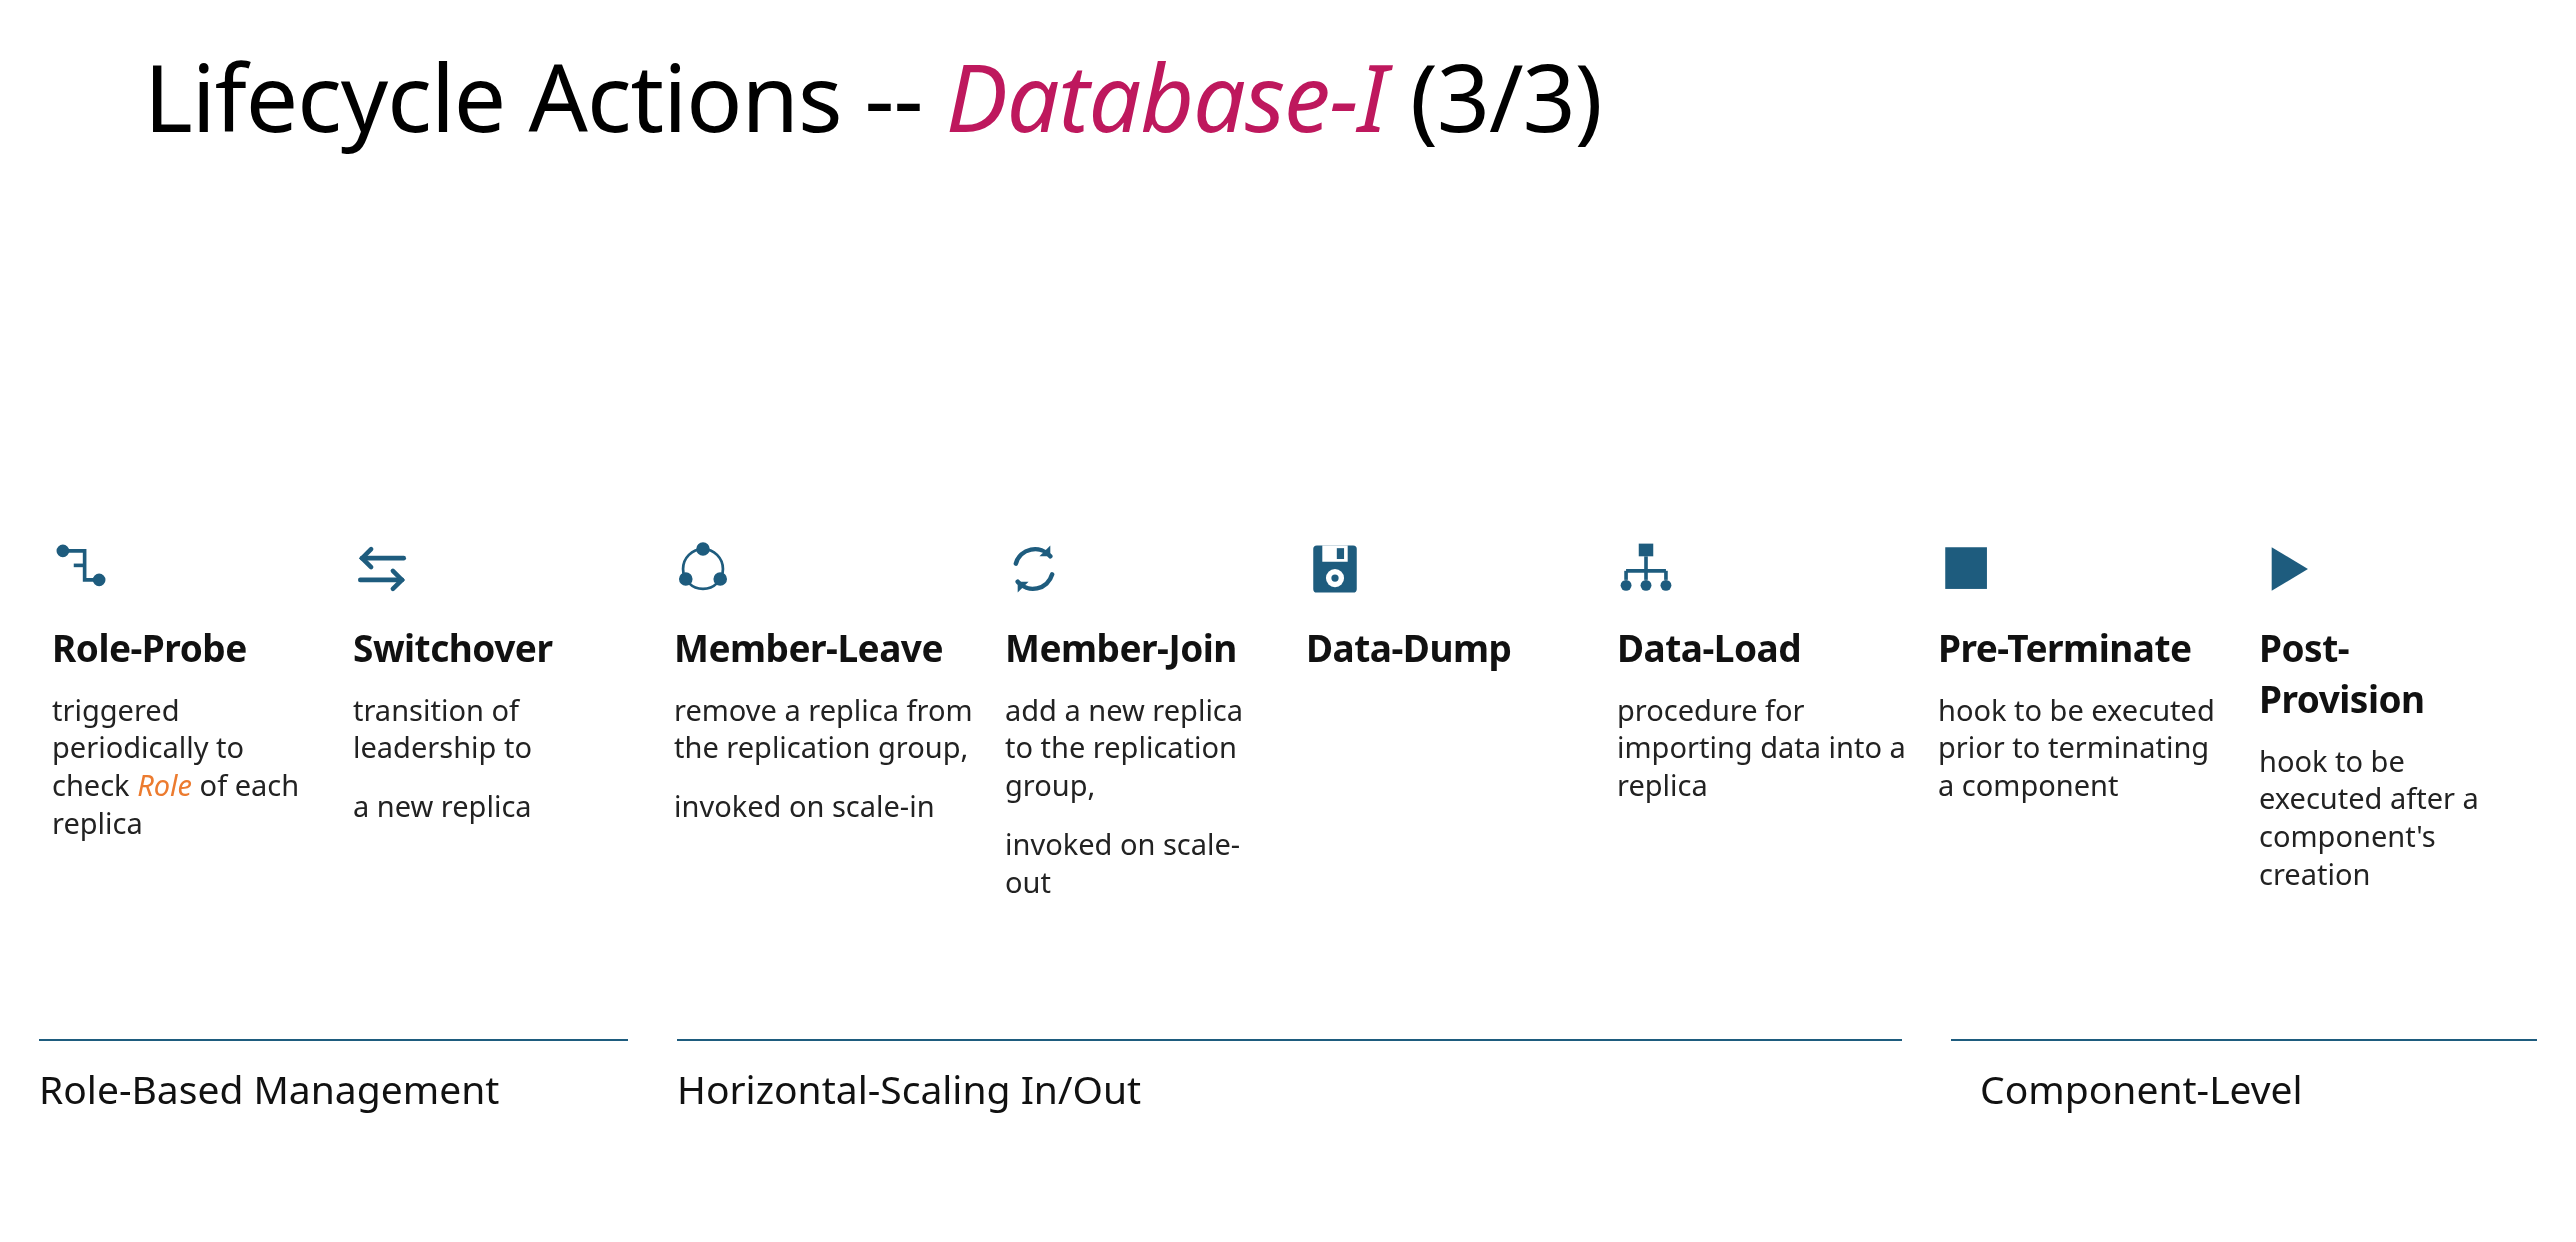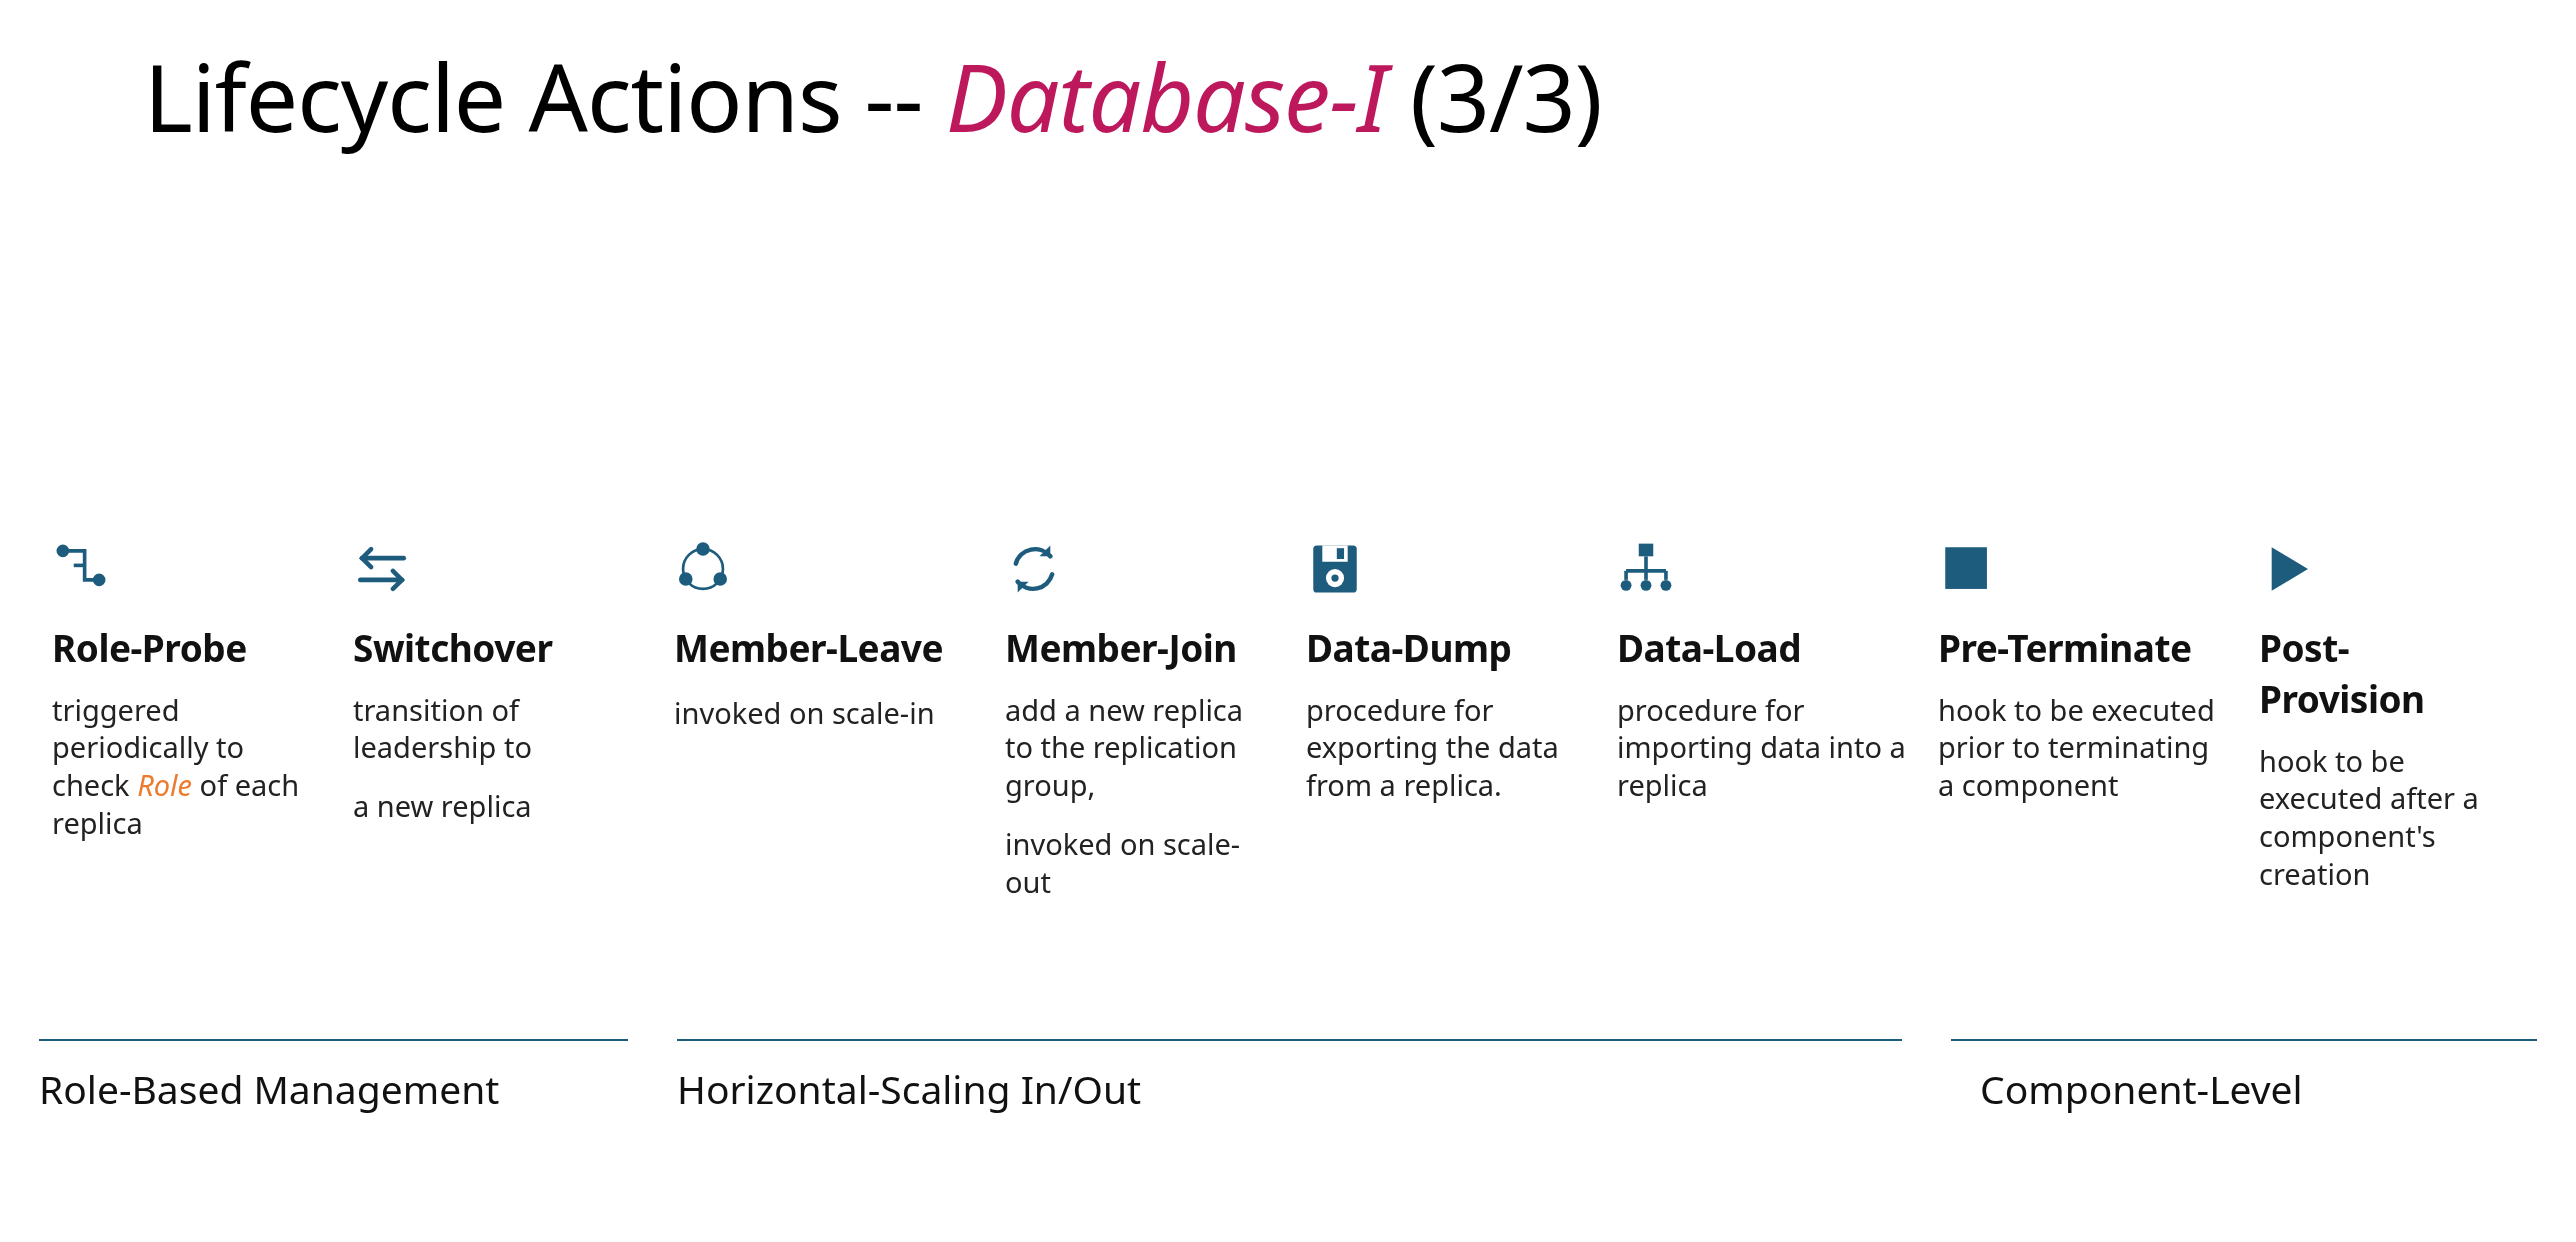--- a/index.html
+++ b/index.html
@@ -145,20 +145,21 @@
     <div class="icon-slot">
       <svg viewBox="0 0 64 64" fill="none" stroke="#1E5C7E" stroke-width="3">
         <circle cx="32" cy="32" r="22"></circle>
         <circle cx="32" cy="10" r="6" fill="#1E5C7E"></circle>
         <circle cx="13" cy="43" r="6" fill="#1E5C7E"></circle>
         <circle cx="51" cy="43" r="6" fill="#1E5C7E"></circle>
       </svg>
     </div>
     <div class="card-title">Member-Leave</div>
     <div class="card-desc">
+      <span>remove a replica from the replication group,</span>
       <span class="p2">invoked on scale-in</span>
     </div>
   </div>
 
   <div class="card col4">
     <div class="icon-slot">
       <svg viewBox="0 0 64 64" fill="none" stroke="#1E5C7E" stroke-width="5" stroke-linecap="round">
         <path d="M50 18 A22 22 0 0 0 12 26"></path>
         <path d="M14 46 A22 22 0 0 0 52 38"></path>
         <path d="M50 6 L50 18 L38 18" fill="#1E5C7E" stroke="none"></path>
@@ -176,21 +177,20 @@
     <div class="icon-slot">
       <svg viewBox="0 0 64 64">
         <rect x="8" y="6" width="48" height="52" rx="4" fill="#1E5C7E"></rect>
         <rect x="18" y="6" width="28" height="18" fill="#fff"></rect>
         <rect x="34" y="9" width="8" height="12" fill="#1E5C7E"></rect>
         <circle cx="32" cy="42" r="10" fill="#fff"></circle>
         <circle cx="32" cy="42" r="4" fill="#1E5C7E"></circle>
       </svg>
     </div>
     <div class="card-title">Data-Dump</div>
-    <div class="card-desc">procedure for exporting the data from a replica.</div>
   </div>
 
   <div class="card col6">
     <div class="icon-slot">
       <svg viewBox="0 0 64 64" fill="none" stroke="#1E5C7E" stroke-width="4">
         <rect x="24" y="4" width="16" height="14" fill="#1E5C7E" stroke="none"></rect>
         <path d="M32 18 L32 34"></path>
         <path d="M10 34 L54 34"></path>
         <path d="M10 34 L10 44"></path>
           <path d="M32 34 L32 44"></path>

